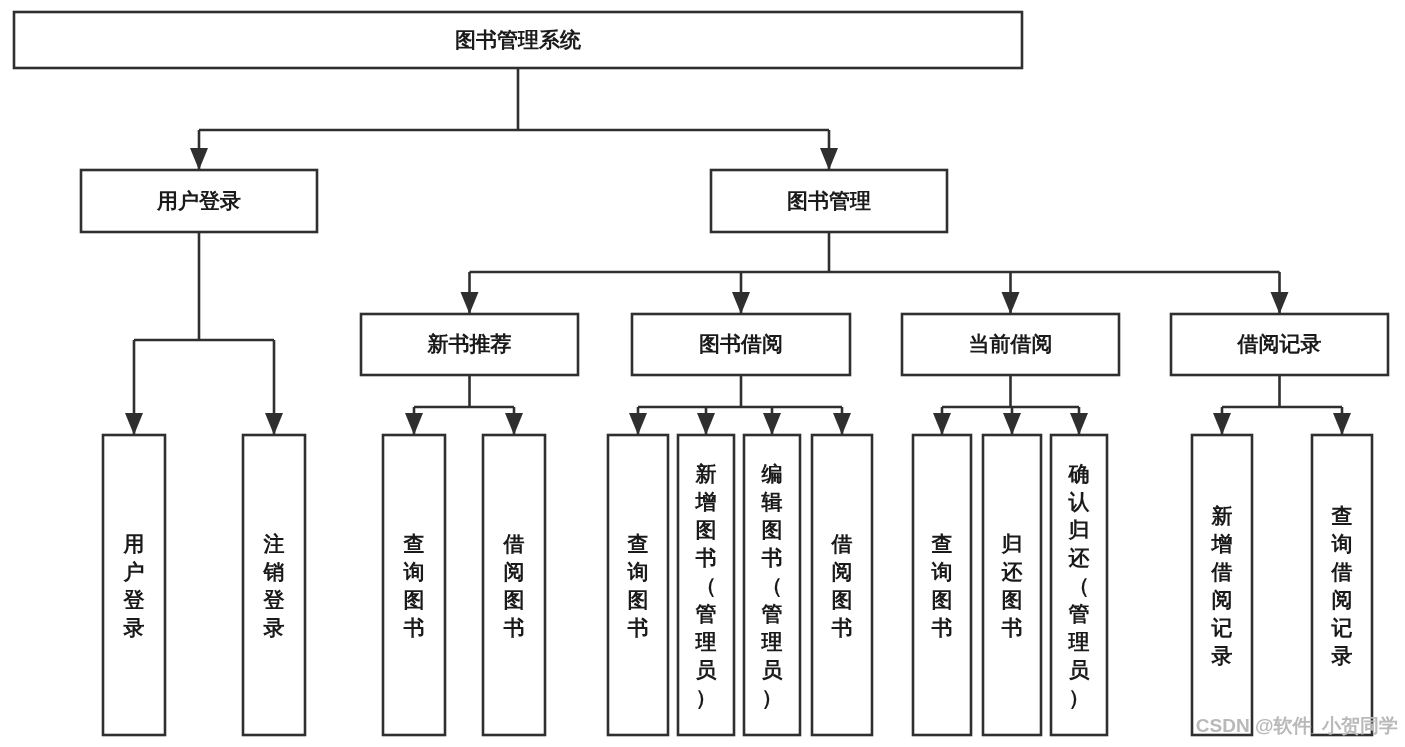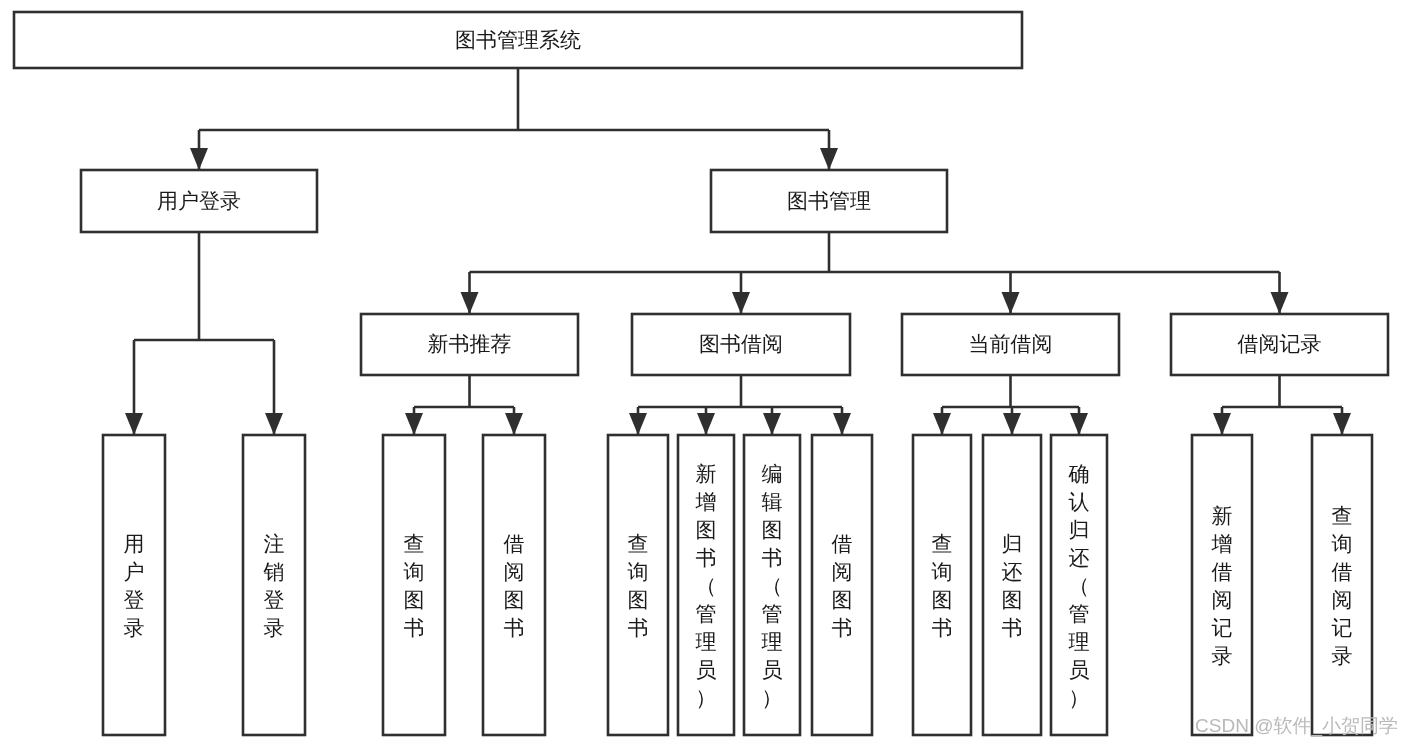--- a/index.html
+++ b/index.html
@@ -11,20 +11,21 @@
     width: 1405px;
     height: 747px;
     font-family: "Liberation Sans", "DejaVu Sans", sans-serif;
     overflow: hidden;
     position: relative;
   }
   #diagram-root {
     position: relative;
     width: 1405px;
     height: 747px;
+    font-weight: bold;
   }
   svg#flow-svg {
     position: absolute;
     top: 0;
     left: 0;
     width: 1405px;
     height: 747px;
     display: block;
   }
   .node-box {

